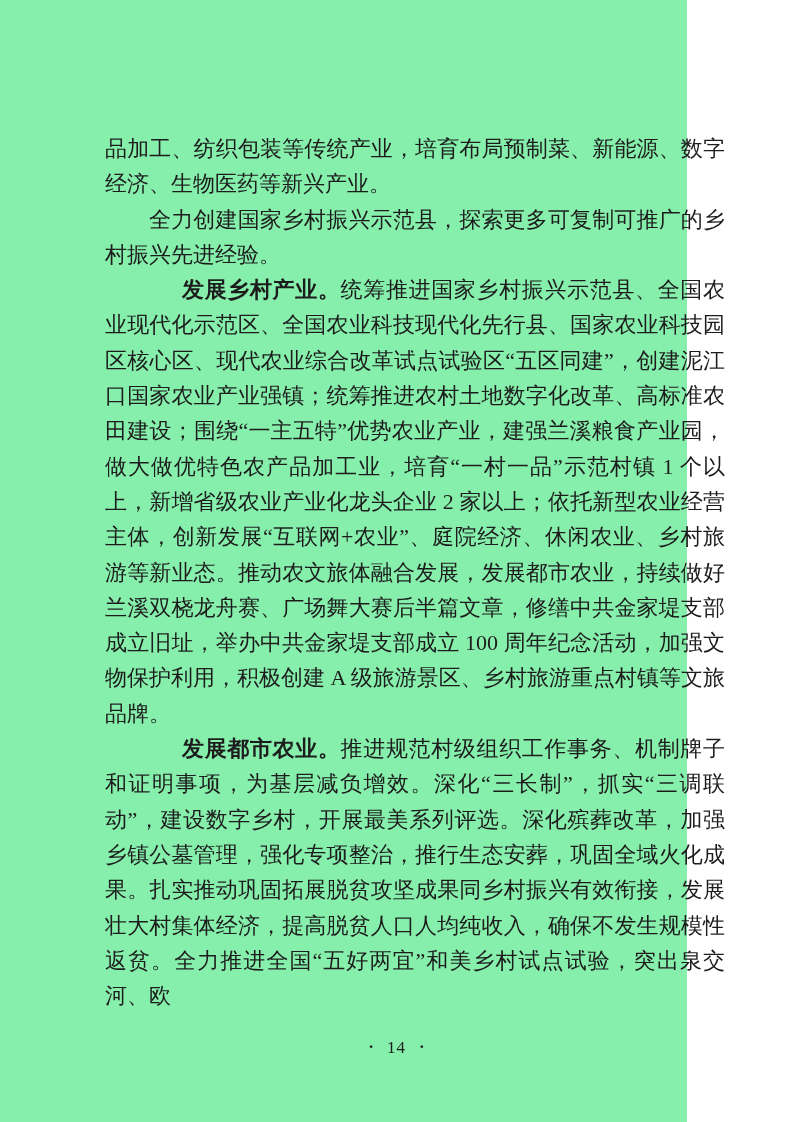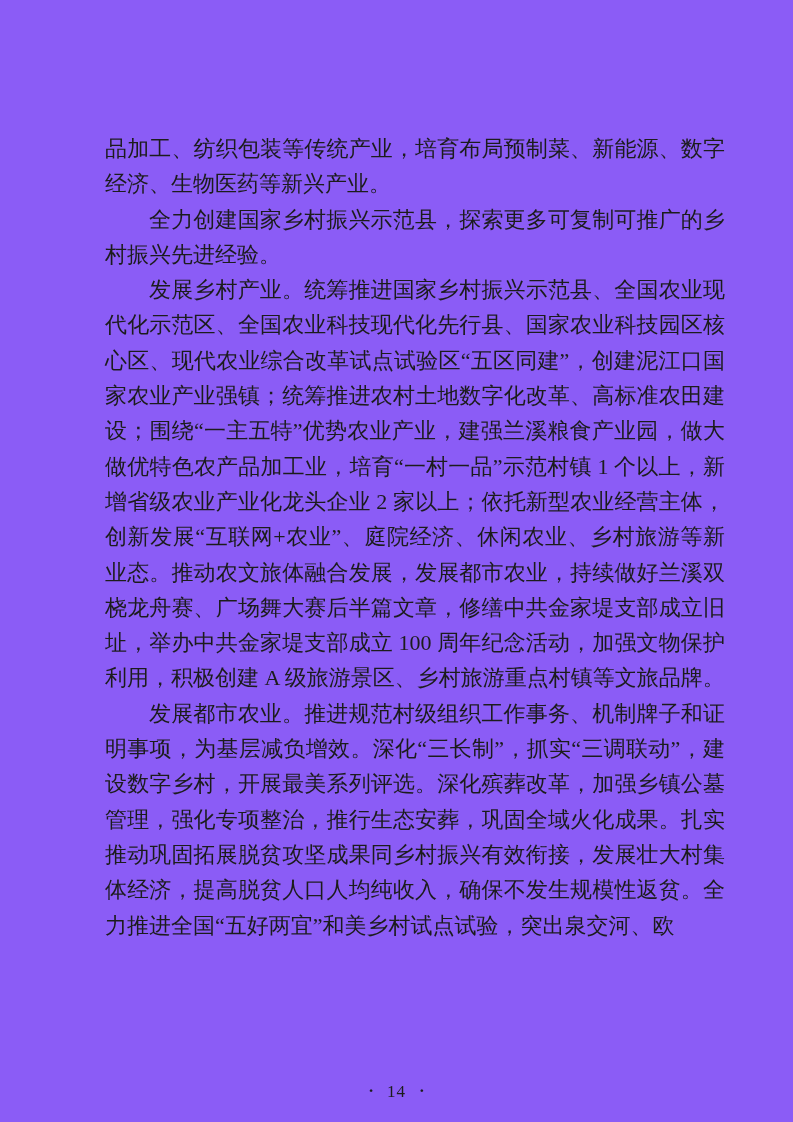--- a/index.html
+++ b/index.html
@@ -7,23 +7,23 @@
     padding: 0;
   }
   body {
     width: 793px;
     height: 1122px;
     background: #ffffff;
     overflow: hidden;
   }
   .page {
     position: relative;
-    width: 793px;
+    width: 687px;
     height: 1122px;
-    background: #8b5cf6;
+    background: #86efac;
     font-family: "Liberation Serif", "DejaVu Serif", serif;
     color: #1c1c1c;
   }
   .body-text {
     position: absolute;
     left: 105px;
     top: 131px;
     width: 620px;
     font-size: 22px;
     line-height: 35.3px;
@@ -36,32 +36,32 @@
     padding: 0;
     text-indent: 2em;
   }
   .body-text p.no-indent {
     text-indent: 0;
   }
   .body-text p.heading {
     font-weight: 700;
   }
   .lead {
-    font-weight: 400;
+    font-weight: 700;
+    margin-left: 33px;
   }
   .footer {
     position: absolute;
     left: 0;
     top: 1036px;
     width: 793px;
     text-align: center;
     font-size: 17px;
     line-height: 24px;
     color: #1c1c1c;
-    margin-top: 44px;
   }
   .footer .dot {
     display: inline-block;
     margin: 0 13px;
     font-weight: 700;
     transform: translateY(-1px);
   }
   .footer .num {
     letter-spacing: 1px;
   }

